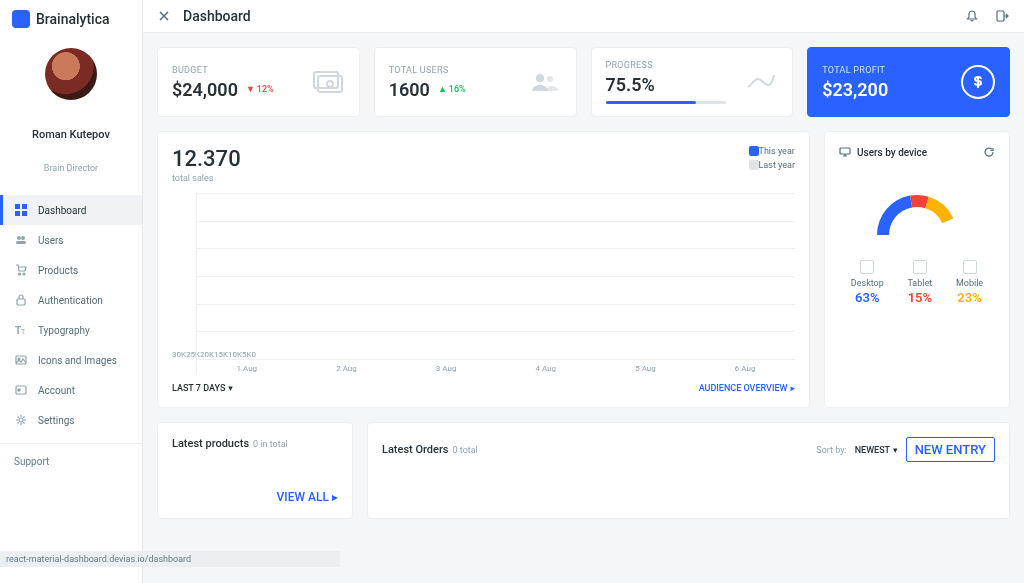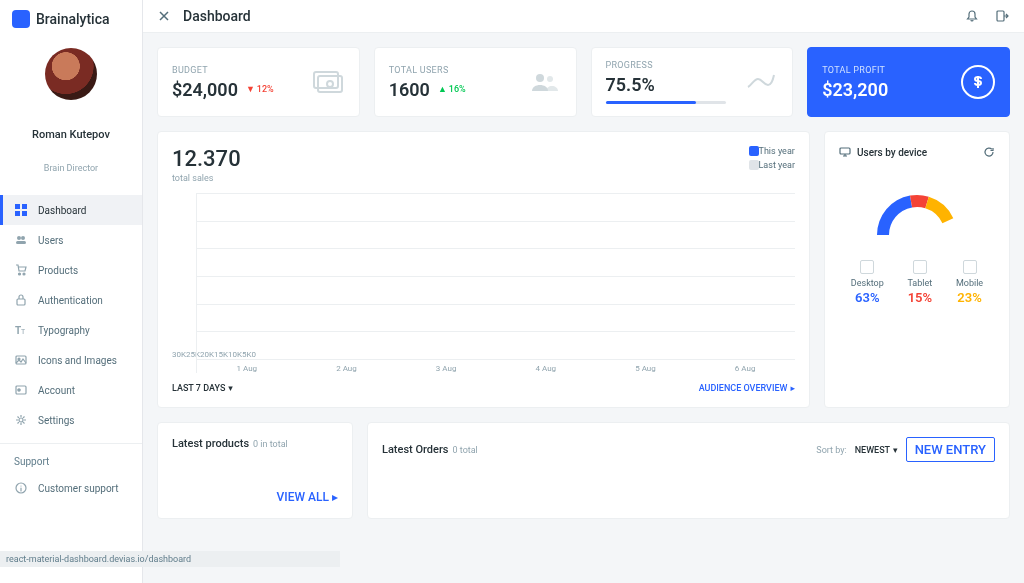--- a/index.html
+++ b/index.html
@@ -189,29 +189,20 @@
         <span class="ico">
             <svg width="12" height="12" viewBox="0 0 12 12" fill="none" stroke="#90a4ae" stroke-width="1.2">
               <circle cx="6" cy="6" r="2"></circle>
               <path d="M6 1v2M6 9v2M1 6h2M9 6h2M2.5 2.5l1.4 1.4M8.1 8.1l1.4 1.4M2.5 9.5l1.4-1.4M8.1 3.9l1.4-1.4"></path>
             </svg>
           </span>
         <span>Settings</span>
       </div>
       <div class="nav-sep"></div>
       <div class="nav-head">Support</div>
-      <div class="nav-item">
-        <span class="ico">
-            <svg width="12" height="12" viewBox="0 0 12 12" fill="none" stroke="#90a4ae" stroke-width="1.2">
-              <circle cx="6" cy="6" r="5"></circle>
-              <path d="M6 4v.01M6 6v3" stroke-linecap="round"></path>
-            </svg>
-          </span>
-        <span>Customer support</span>
-      </div>
     </nav>
   </aside>
 
   <div class="main">
     <div class="topbar">
       <span class="close-ico">
           <svg width="12" height="12" viewBox="0 0 12 12" stroke="#546e7a" stroke-width="1.5">
             <path d="M2 2l8 8M10 2l-8 8"></path>
           </svg>
         </span>

